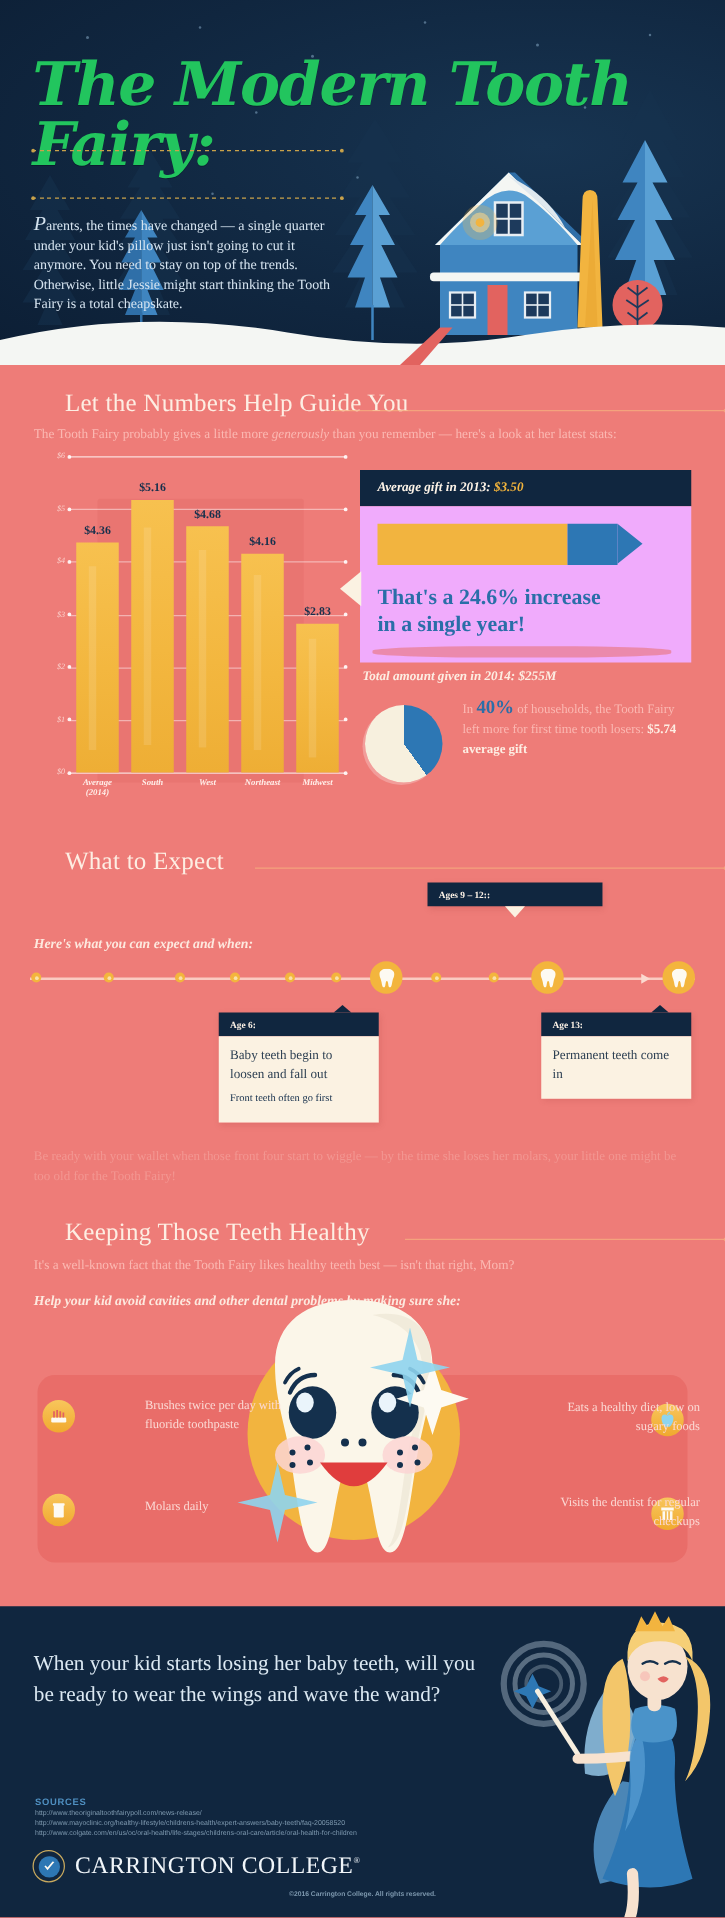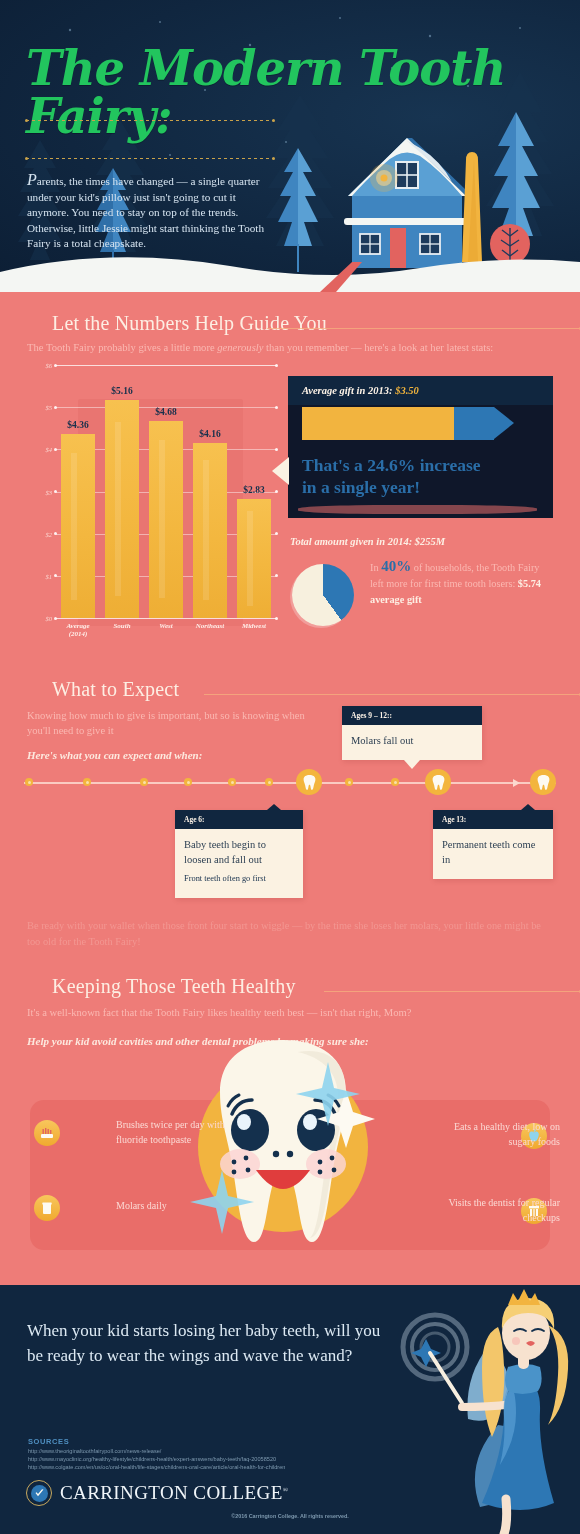--- a/index.html
+++ b/index.html
@@ -59,21 +59,21 @@
      transform:translateX(-50%); }
   .xlabel { position:absolute; top:100%; margin-top:4px; font-size:7px; font-style:italic; font-weight:bold;
      color:#ffeee9; text-align:center; transform:translateX(-50%); white-space:nowrap; }
   .xlabel span { display:block; }
 
   
   .callout { position:absolute; left:288px; top:376px; width:265px; }
   .callout-head { background:#10263f; padding:9px 14px; font-size:10.5px; color:#fdf3e7;
      font-weight:bold; font-style:italic; }
   .callout-head em { color:#f0b33c; font-style:italic; }
-  .callout-body { background:#0f172a; padding:2px 14px 20px; position:relative; }
+  .callout-body { background:#f0abfc; padding:14px 14px 20px; position:relative; }
   .callout-tail { position:absolute; left:-16px; top:52px; width:0; height:0;
      border-top:14px solid transparent; border-bottom:14px solid transparent; border-right:17px solid #fbf2e2; }
   .gauge { position:relative; height:33px; margin-bottom:14px; }
   .gauge-y { position:absolute; left:0; top:0; width:152px; height:100%; background:#f2b43f; }
   .gauge-b { position:absolute; left:152px; top:0; width:40px; height:100%; background:#2d77b4; }
   .gauge-tip { position:absolute; left:192px; top:0; width:0; height:0;
      border-top:16.5px solid transparent; border-bottom:16.5px solid transparent; border-left:20px solid #2d77b4; }
   .callout-big { font-size:17.5px; line-height:22px; color:#2a6ea8; font-weight:bold; }
   .callout-smear { position:absolute; left:10px; right:16px; bottom:4px; height:9px;
      background:rgba(232,110,105,.55); border-radius:40%; }
@@ -323,28 +323,24 @@
     <div class="pie"></div>
     <div class="pie-txt">
       <span>In </span><b class="pc">40%</b><span> of households, the Tooth Fairy left more for first time tooth losers: </span><b class="gift">$5.74 average gift</b>
     </div>
   </div>
 
   <div class="sec-head" style="position:absolute; left:26px; top:678px; width:528px;">
     <span class="sec-title">What to Expect</span>
     <span class="sec-line" style="left:152px; right:0; top:16px;"></span>
   </div>
-  <div class="sec-sub" style="position:absolute; top:704px; width:300px;">Knowing how much to give is important, but so is knowing when you'll need to give it</div>
   <div class="sec-bold" style="position:absolute; top:740px; width:340px;">Here's what you can expect and when:</div>
 
   <div class="card" id="card-molars" style="left:342px; top:706px;">
     <div class="card-head">Ages 9 – 12::</div>
-    <div class="card-body">
-      <span>Molars fall out</span>
-    </div>
     <div class="nub down"></div>
   </div>
 
   <div class="tl">
     <div class="tl-line"></div>
     <div class="tl-arrow"></div>
     <div class="tl-dot" style="left:5px;"></div>
     <div class="tl-dot" style="left:63px;"></div>
     <div class="tl-dot" style="left:120px;"></div>
     <div class="tl-dot" style="left:164px;"></div>

